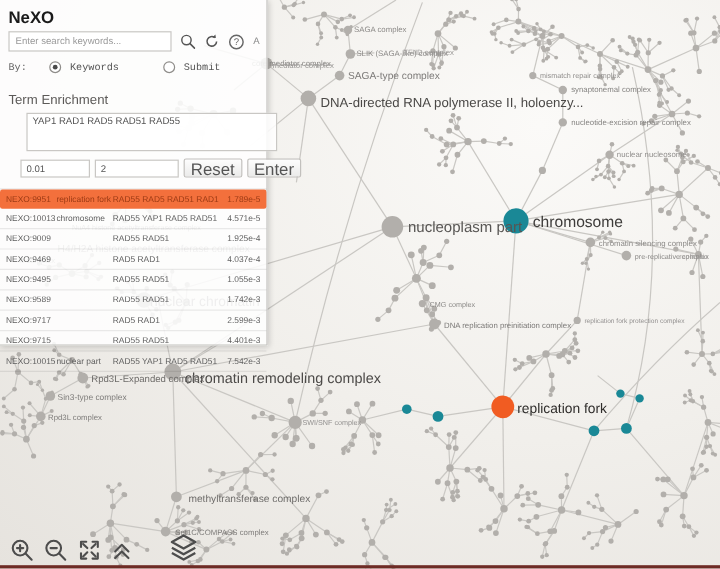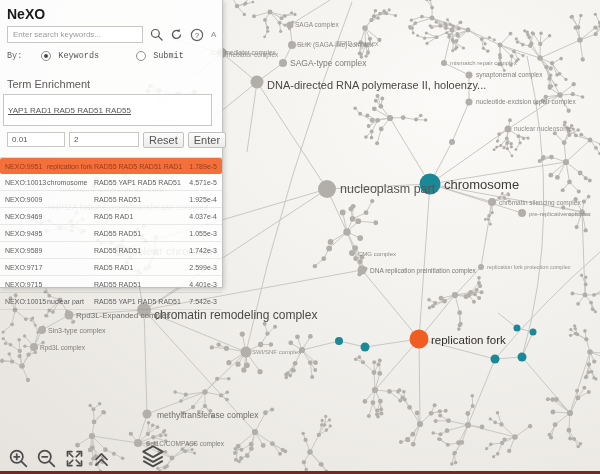--- a/index.html
+++ b/index.html
@@ -19,28 +19,28 @@
   .search-row{display:flex;align-items:center;padding:0 4px 0 7px;gap:7px;}
   .search-input{width:136px;height:17px;border:1px solid #c9c7c4;background:#fff;
     font-size:8px;color:#555;padding:1px 5px;outline:none;box-sizing:border-box;font-family:"Liberation Sans",sans-serif;}
   .search-input::placeholder{color:#9a9a9a;}
   .icon-btn{display:flex;align-items:center;justify-content:center;cursor:pointer;background:none;border:none;padding:0;}
   .by-row{display:flex;align-items:center;font-size:8.5px;color:#666;padding:8px 23px 0 7px;gap:5px;font-family:Liberation Mono, monospace;}
   .radio{display:inline-block;width:8px;height:8px;border:1px solid #8f8d8a;border-radius:50%;position:relative;background:#fff;margin-left:14px;}
   .radio.checked::after{content:"";position:absolute;left:2px;top:2px;width:4px;height:4px;border-radius:50%;background:#4a4a4a;}
   .radio-label{margin-left:2px;color:#555;text-align:center;}
   .section-title{font-size:11px;color:#5c5a58;padding:17px 0 4px 7px;}
-  .query-area{display:block;width:209px;height:32px;margin:0 0 0 3px;border:1px solid #c9c7c4;
-    background:rgba(255,255,255,.85);font-size:8px;color:#555;padding:11px 4px;resize:none;outline:none;
-    box-sizing:border-box;font-family:"Liberation Sans",sans-serif;text-decoration:underline;}
-  .params-row{display:flex;align-items:flex-start;padding:6px 7px 0 7px;gap:4px;}
+  .query-area{display:block;width:209px;height:32px;margin:0 0 0 22px;border:1px solid #c9c7c4;
+    background:rgba(255,255,255,.85);font-size:8px;color:#555;padding:1px 4px;resize:none;outline:none;
+    box-sizing:border-box;font-family:"Liberation Sans",sans-serif;}
+  .params-row{display:flex;align-items:center;padding:6px 7px 0 17px;gap:4px;}
   .num-input{height:15px;border:1px solid #c9c7c4;background:#fff;font-size:8px;color:#555;
     padding:0 4px;box-sizing:border-box;outline:none;font-family:"Liberation Sans",sans-serif;}
   .num-input.p1{width:58px;} .num-input.p2{width:70px;}
-  .btn{height:16px;font-size:11px;color:#555;border:1px solid #c2c0bd;border-radius:2px;
+  .btn{height:16px;font-size:14px;color:#555;border:1px solid #c2c0bd;border-radius:2px;
     background:linear-gradient(#fdfdfd,#ebebea);padding:0 5px;cursor:pointer;font-family:"Liberation Sans",sans-serif;}
   .results{margin-top:9px;border-top:1px solid rgba(0,0,0,.12);}
   .rrow{display:flex;align-items:center;height:16px;font-size:7px;color:#5e5e5e;
     border-bottom:1px solid rgba(0,0,0,.08);padding:0 5px;white-space:nowrap;}
   .rrow .c-id{width:42px;overflow:hidden;}
   .rrow .c-term{width:47px;overflow:hidden;}
   .rrow .c-genes{flex:1;overflow:hidden;}
   .rrow .c-p{width:34px;text-align:right;}
   .rrow.hl{background:#f3703c;color:#9c3a14;border-bottom:none;border-radius:2px;}
 

